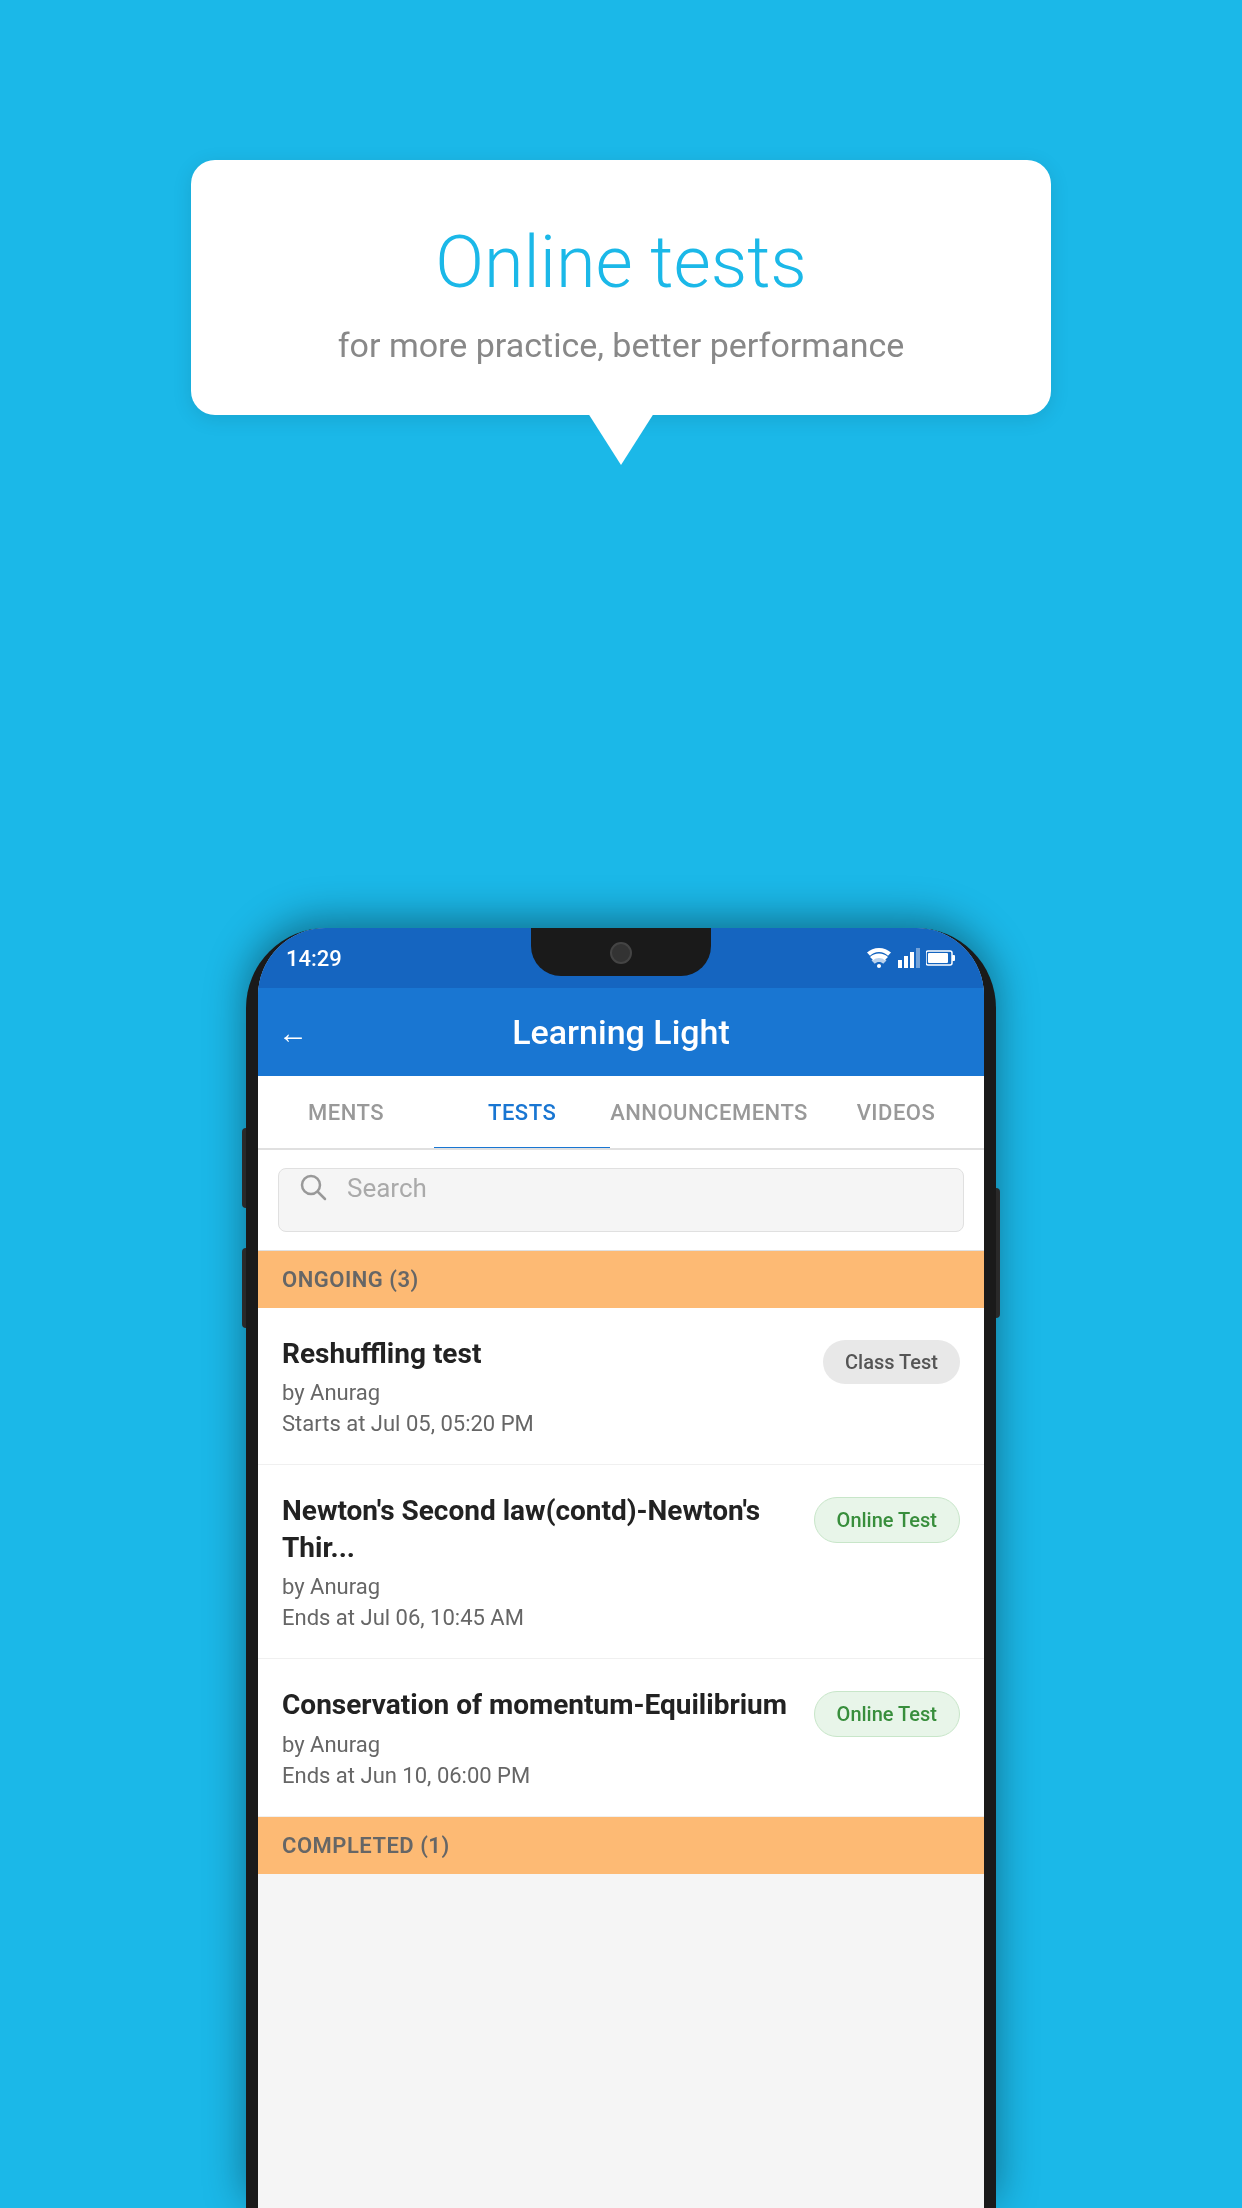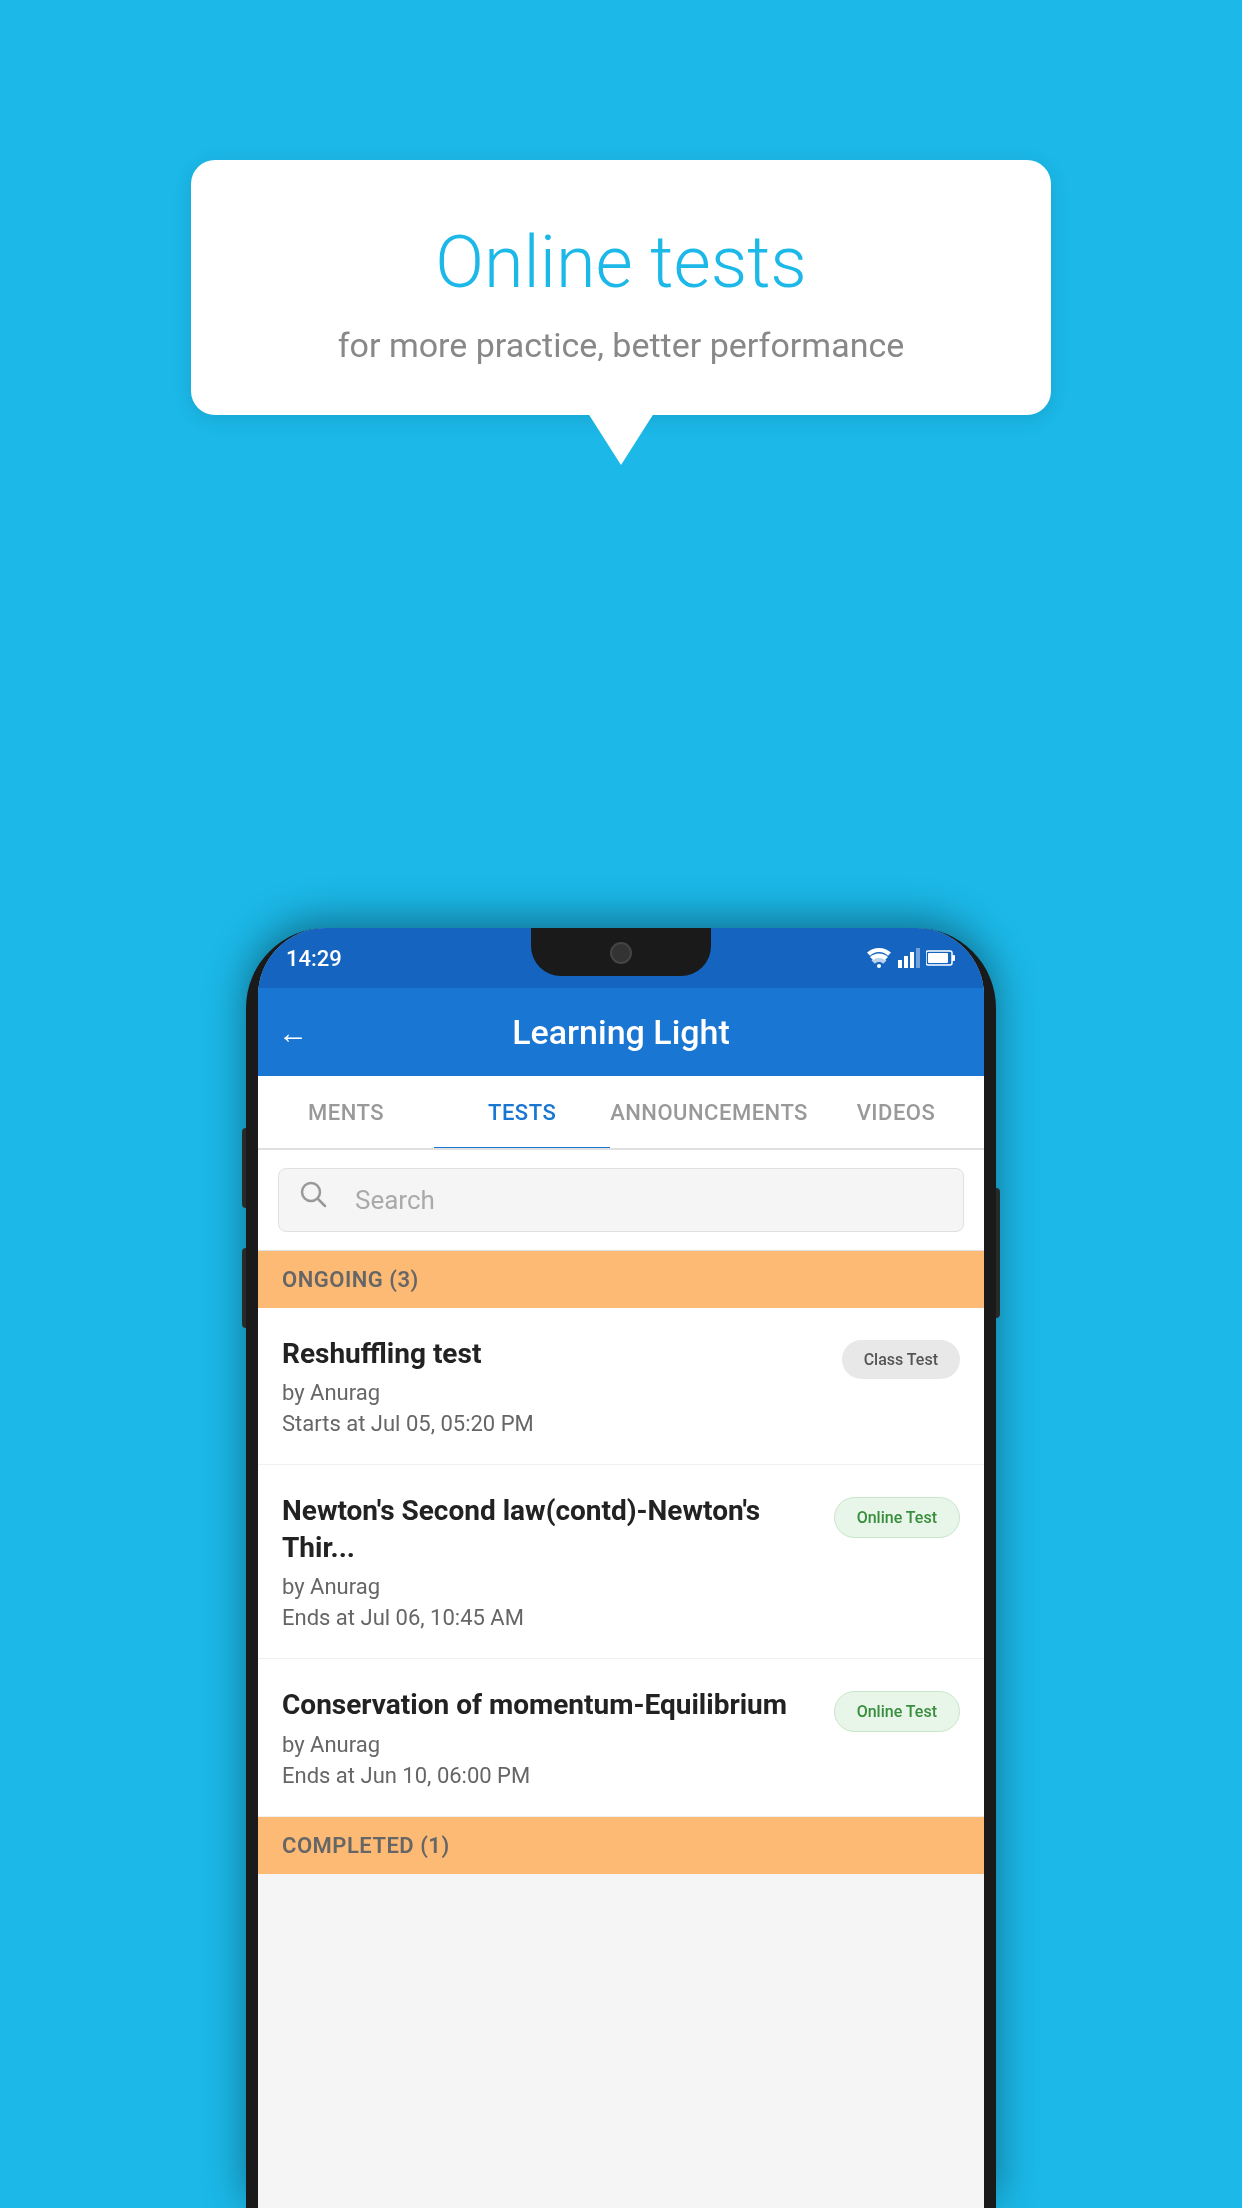--- a/index.html
+++ b/index.html
@@ -219,23 +219,23 @@
       padding: 18px 20px;
       border-bottom: 1px solid #e0e0e0;
     }
 
     .search-bar {
       background: #f5f5f5;
       border: 1px solid #e0e0e0;
       border-radius: 8px;
       height: 64px;
       display: flex;
-      align-items: flex-end;
-      padding: 16px 20px;
-      gap: 28px;
+      align-items: flex-start;
+      padding: 4px 20px;
+      gap: 20px;
     }
 
     .search-icon {
       color: #999;
       font-size: 28px;
     }
 
     .search-text {
       color: #aaa;
       font-size: 26px;
@@ -287,21 +287,21 @@
     }
 
     .test-date {
       font-size: 22px;
       color: #666;
     }
 
     .test-badge {
       border-radius: 30px;
       padding: 10px 22px;
-      font-size: 16px;
+      font-size: 20px;
       font-weight: 500;
       white-space: nowrap;
       margin-top: 4px;
       flex-shrink: 0;
     }
 
     .badge-class {
       background: #e8e8e8;
       color: #555;
     }

